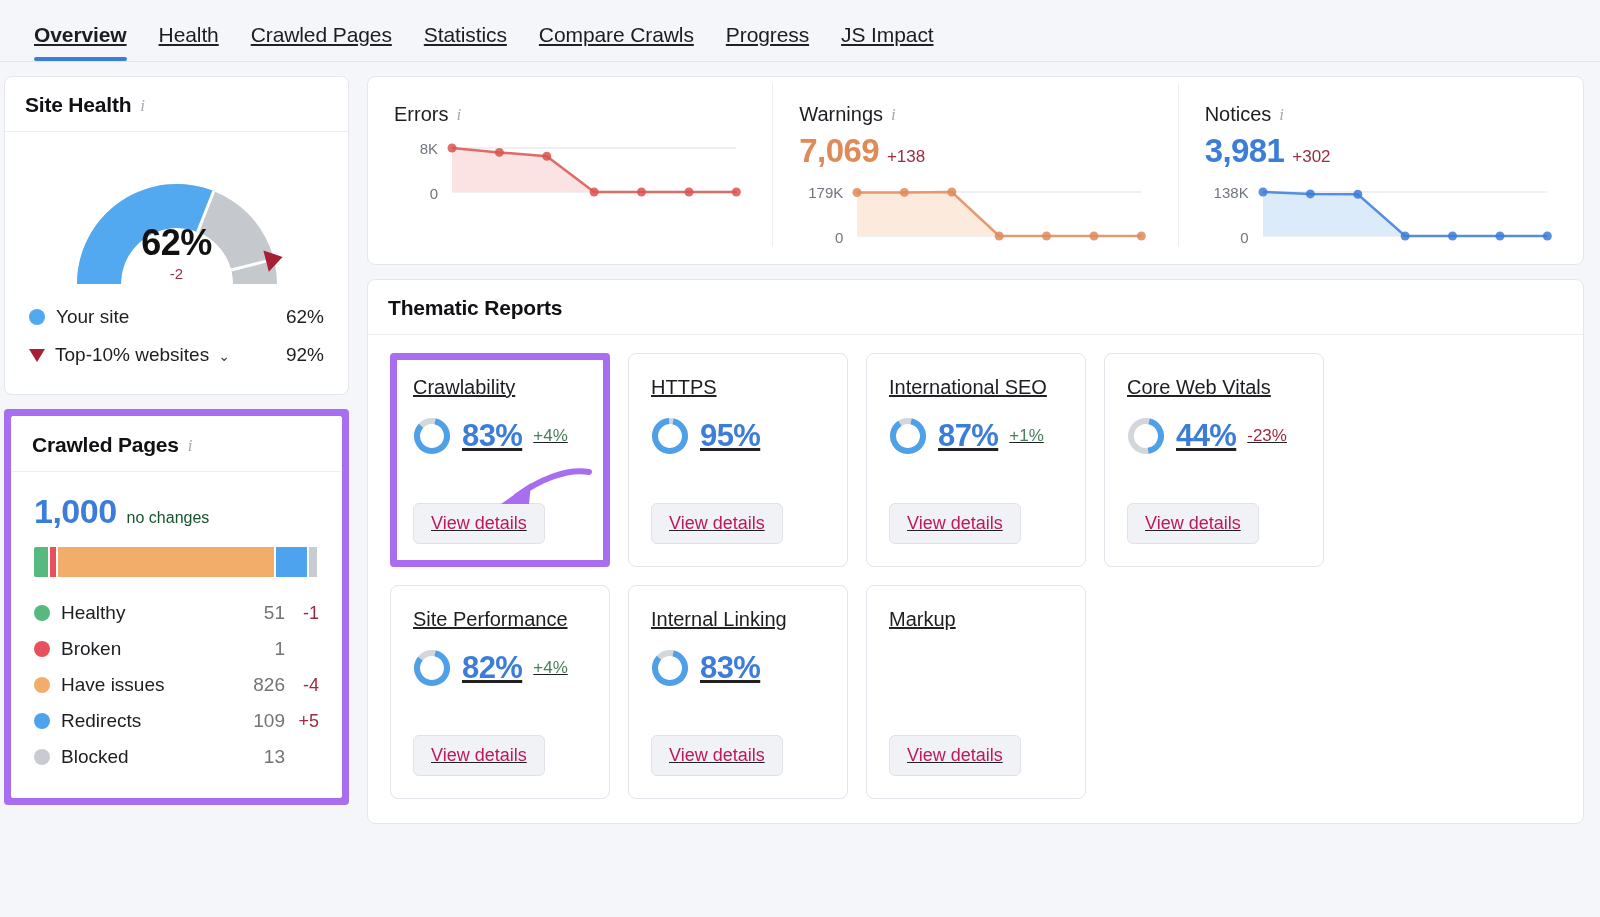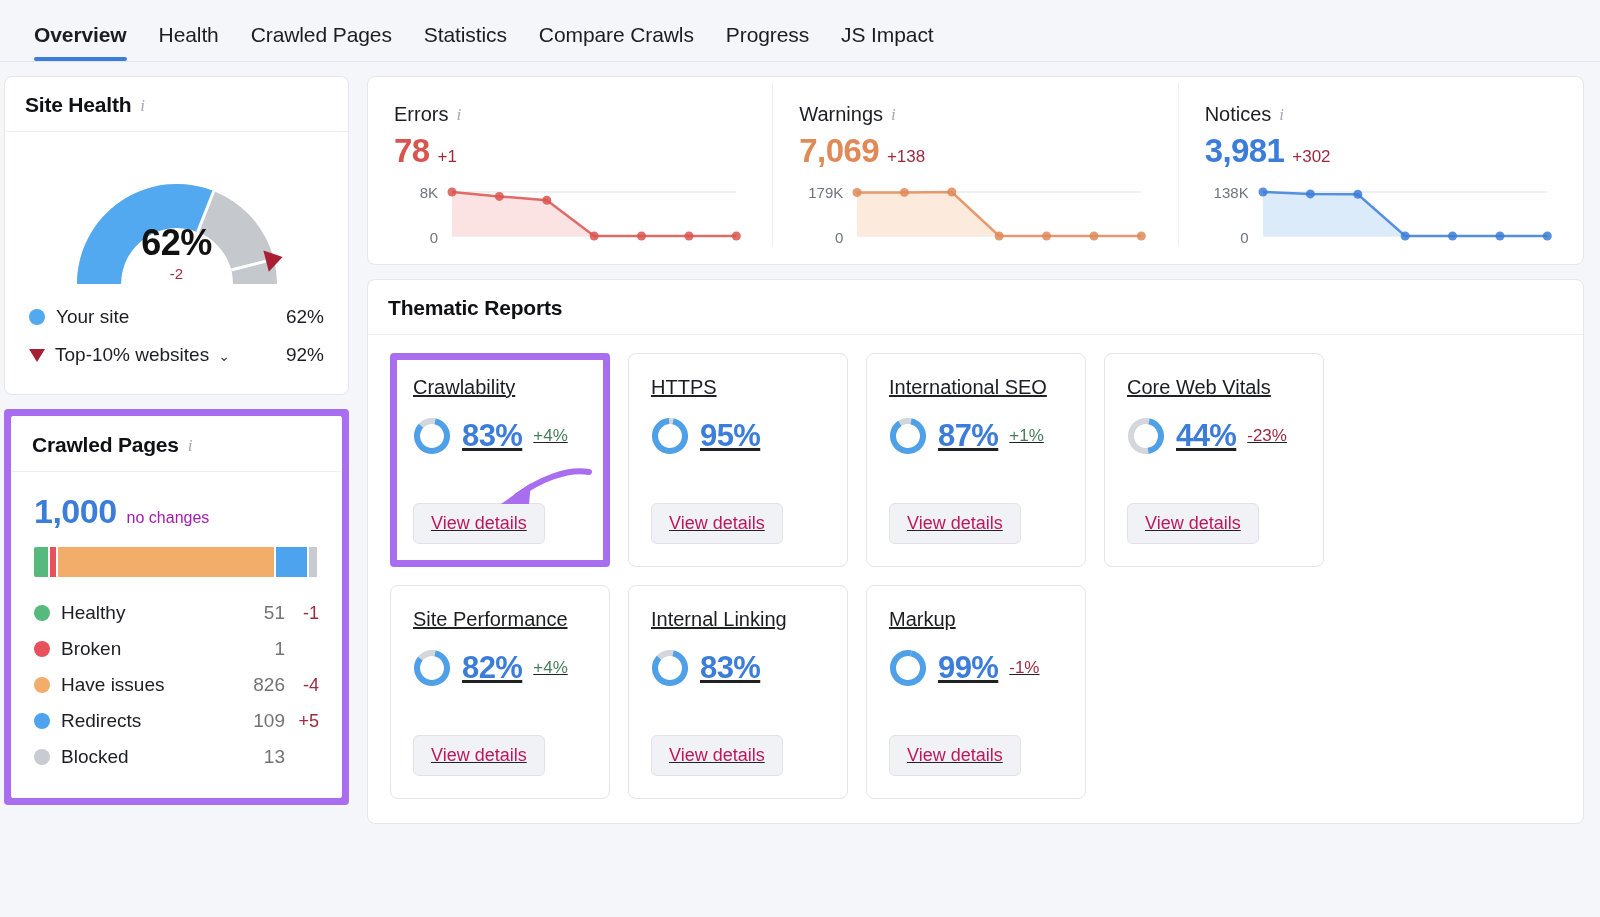--- a/index.html
+++ b/index.html
@@ -13,20 +13,21 @@
 
   
   .tabbar {
     height: 62px;
     background: #f4f6fa;
     display: flex;
     align-items: flex-end;
     padding-left: 18px;
     border-bottom: 1px solid #e2e5ec;
     gap: 0px;
+    text-decoration: underline;
   }
   .tab {
     position: relative;
     font-size: 21px;
     color: #1c1d1f;
     padding: 0 16px 14px 16px;
     cursor: pointer;
     white-space: nowrap;
     letter-spacing: -0.1px;
   }
@@ -121,21 +122,21 @@
     border: 7px solid #a96df0;
     border-radius: 4px;
     background: #a96df0;
     padding: 0;
   }
   .highlight-box > .card { border-radius: 2px; border-color: #ffffff; }
 
   .cp-body { padding: 20px 22px 22px 22px; }
   .cp-total-row { display: flex; align-items: baseline; gap: 10px; }
   .cp-total { font-size: 34px; font-weight: bold; color: #3b7dd8; letter-spacing: -0.5px; }
-  .cp-total-note { font-size: 16px; color: #a21caf; }
+  .cp-total-note { font-size: 16px; color: #14532d; }
 
   .stack {
     display: flex; height: 30px; margin: 16px 0 18px 0;
     border-radius: 2px; overflow: hidden;
   }
   .stack > div { height: 100%; }
 
   .cp-row {
     display: flex; align-items: center;
     font-size: 19px; color: #1d1e21;
@@ -322,24 +323,20 @@
   </div>
 
   <div class="col-right">
 
     <div class="card stats-card" id="stats-strip">
         <div class="stat">
           <div class="stat-head">
             <span class="stat-name">Errors</span>
             <span class="info-i">i</span>
           </div>
-          <div class="stat-num-row">
-            <span class="stat-num" style="color: rgb(217, 83, 79);">78</span>
-            <span class="stat-chg">+1</span>
-          </div>
           <div class="spark">
             <div class="spark-axis">
               <div>8K</div>
               <div>0</div>
             </div>
             <div class="spark-plot">
               <svg viewBox="0 0 300 62" preserveAspectRatio="none">
                 <line x1="6" y1="8.0" x2="290" y2="8.0" stroke="#e9ebef" stroke-width="1.5"></line>
                 <line x1="6" y1="52.0" x2="290" y2="52.0" stroke="#e9ebef" stroke-width="1.5"></line>
                 <path d="M 6.0 8.0 L 53.3 12.4 L 100.7 16.3 L 148.0 52.0 L 195.3 52.0 L 242.7 52.0 L 290.0 52.0 L 290.0 52.0 L 6.0 52.0 Z" fill="#fbe3e3"></path>
@@ -515,28 +512,20 @@
                   <span class="tcard-pct">83%</span>
                   <span class="tcard-delta "></span>
                 </div>
                 <div class="tcard-spacer"></div>
                 <button class="view-btn">View details</button>
               </div>
             </div>
             <div class="tcell">
               <div class="tcard">
                 <div class="tcard-title">Markup</div>
-                <div class="tcard-score">
-                  <span class="donut"><svg viewBox="0 0 38 38" width="38" height="38">
-                      <circle cx="19" cy="19" r="15" fill="none" stroke="#d3d6db" stroke-width="6"></circle>
-                      <circle cx="19" cy="19" r="15" fill="none" stroke="#4ea0e8" stroke-width="6" stroke-linecap="butt" stroke-dasharray="93.31 0.94" transform="rotate(-78 19 19)"></circle>
-                    </svg></span>
-                  <span class="tcard-pct">99%</span>
-                  <span class="tcard-delta d-neg">-1%</span>
-                </div>
                 <div class="tcard-spacer"></div>
                 <button class="view-btn">View details</button>
               </div>
             </div>
           </div>
       </div>
     </div>
 
   </div>
 </div>

